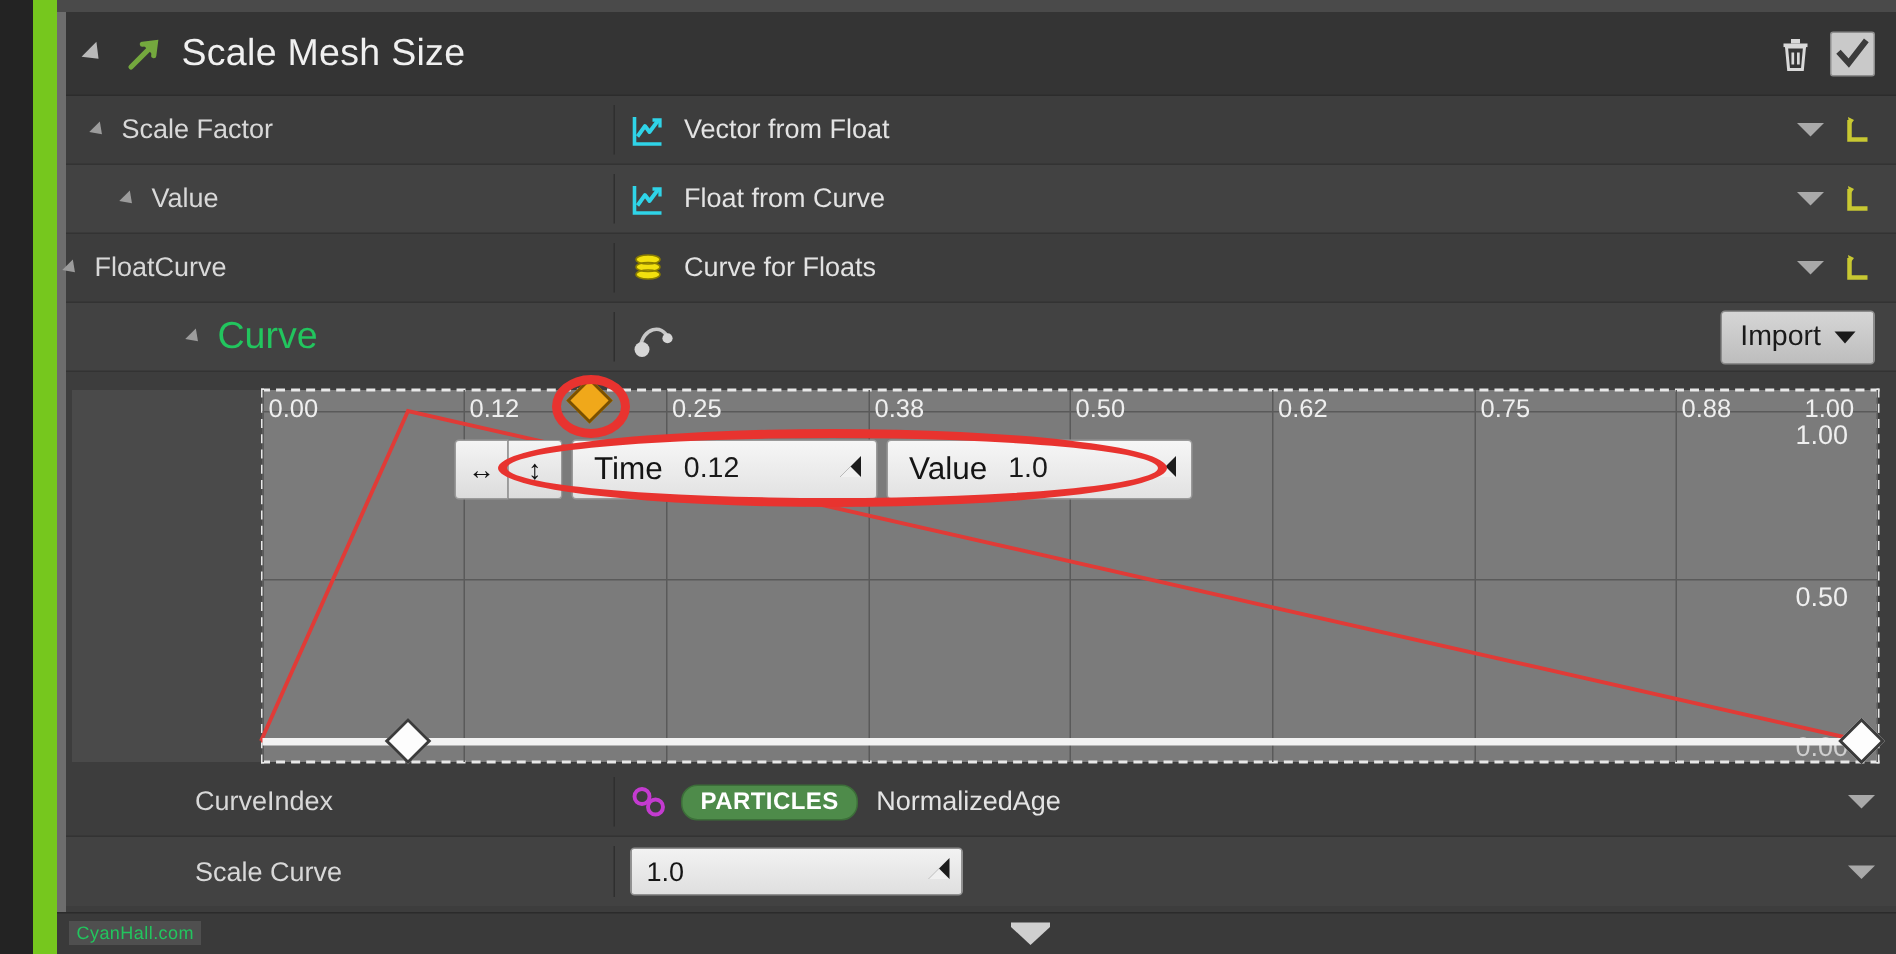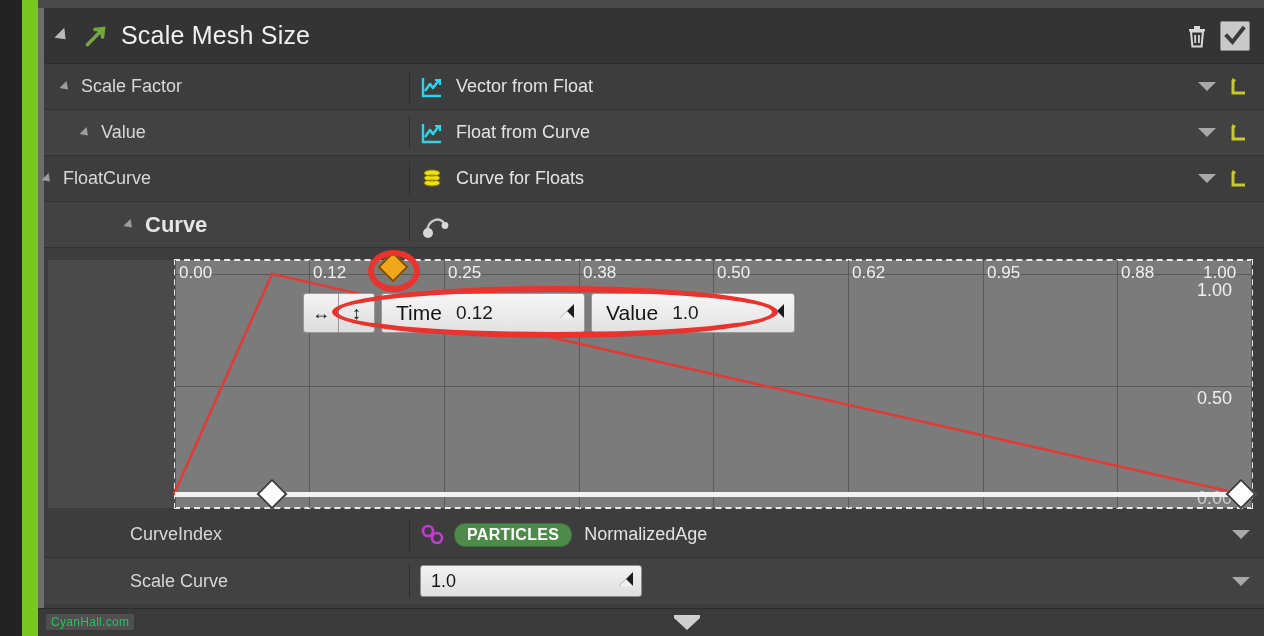--- a/index.html
+++ b/index.html
@@ -44,21 +44,21 @@
   
   .row {
     position:absolute; left:0; width:1220px; height:46px;
     border-bottom:1px solid #333; display:flex; align-items:center;
   }
   .row.alt  { background:#3d3d3d; }
   .row.alt2 { background:#424242; }
   .lbl-cell { width:366px; height:100%; display:flex; align-items:center; position:relative; }
   .lbl-cell:after { content:""; position:absolute; right:0; top:6px; bottom:6px; width:1px; background:#2f2f2f; }
   .lbl { font-size:18px; color:#d8d8d8; }
-  .lbl.bold { font-weight:bold; color:#e5e5e5; font-size:22px; }
+  .lbl.bold { font-weight:normal; color:#22c55e; font-size:25px; }
   .arr-sm { width:0;height:0;border-left:7px solid #9c9c9c;border-top:5px solid transparent;border-bottom:5px solid transparent;transform:rotate(45deg);flex:none;}
   .val-cell { flex:1 1 auto; height:100%; display:flex; align-items:center; padding-left:10px; }
   .val-txt { font-size:18px; color:#e3e3e3; margin-left:12px; }
 
   .ico { width:24px;height:24px;flex:none; }
   .caret-dn { width:0;height:0;border-left:9px solid transparent;border-right:9px solid transparent;border-top:9px solid #a9a9a9; flex:none;}
   .reset { width:22px;height:22px;flex:none;margin-left:12px;margin-right:14px; }
   .endgrp { margin-left:auto; display:flex; align-items:center; }
 
   .imp-btn {
@@ -238,20 +238,24 @@
       <div class="lbl-cell" style="padding-left:82px;">
         <div class="arr-sm"></div>
         <span class="lbl bold" style="margin-left:12px;">Curve</span>
       </div>
       <div class="val-cell">
         <svg class="ico" style="width:34px;height:30px;" viewBox="0 0 34 30">
           <path d="M7 22 C 8 8, 22 6, 25 15" stroke="#c7c7c7" stroke-width="2.4" fill="none"></path>
           <circle cx="8" cy="23" r="5" fill="#d6d6d6"></circle>
           <circle cx="25" cy="15.5" r="3.4" fill="#d6d6d6"></circle>
         </svg>
+        <div class="imp-btn">
+          <span>Import</span>
+          <span class="imp-caret"></span>
+        </div>
       </div>
     </div>
 
     <div class="curve-wrap">
       <div class="leftband"></div>
 
       <div class="ylab" style="left:175px; top:18px;">1.00</div>
       <div class="ylab" style="left:175px; top:128px;">0.50</div>
       <div class="ylab" style="left:175px; top:228px; color:#d0d0d0;">0.00</div>
 
@@ -269,21 +273,21 @@
 
         <div class="hgrid" style="top:14px;"></div>
         <div class="hgrid" style="top:126px;"></div>
 
         <div class="xtick" style="left:4px;">0.00</div>
         <div class="xtick" style="left:138px;">0.12</div>
         <div class="xtick" style="left:273px;">0.25</div>
         <div class="xtick" style="left:408px;">0.38</div>
         <div class="xtick" style="left:542px;">0.50</div>
         <div class="xtick" style="left:677px;">0.62</div>
-        <div class="xtick" style="left:812px;">0.95</div>
+        <div class="xtick" style="left:812px;">0.75</div>
         <div class="xtick" style="left:946px;">0.88</div>
         <div class="xtick" style="left:1028px;">1.00</div>
 
         <div class="ylab" style="left:1022px; top:20px;">1.00</div>
         <div class="ylab" style="left:1022px; top:128px;">0.50</div>
         <div class="ylab" style="left:1022px; top:228px; color:#cfcfcf;">0.00</div>
 
         <svg class="curve" viewBox="0 0 1077 248" preserveAspectRatio="none">
           <polyline points="-1,234 97,14 1066,234" fill="none" stroke="#e03b37" stroke-width="2.6"></polyline>
           <line x1="-1" y1="234" x2="1077" y2="234" stroke="#e03b37" stroke-width="2"></line>

